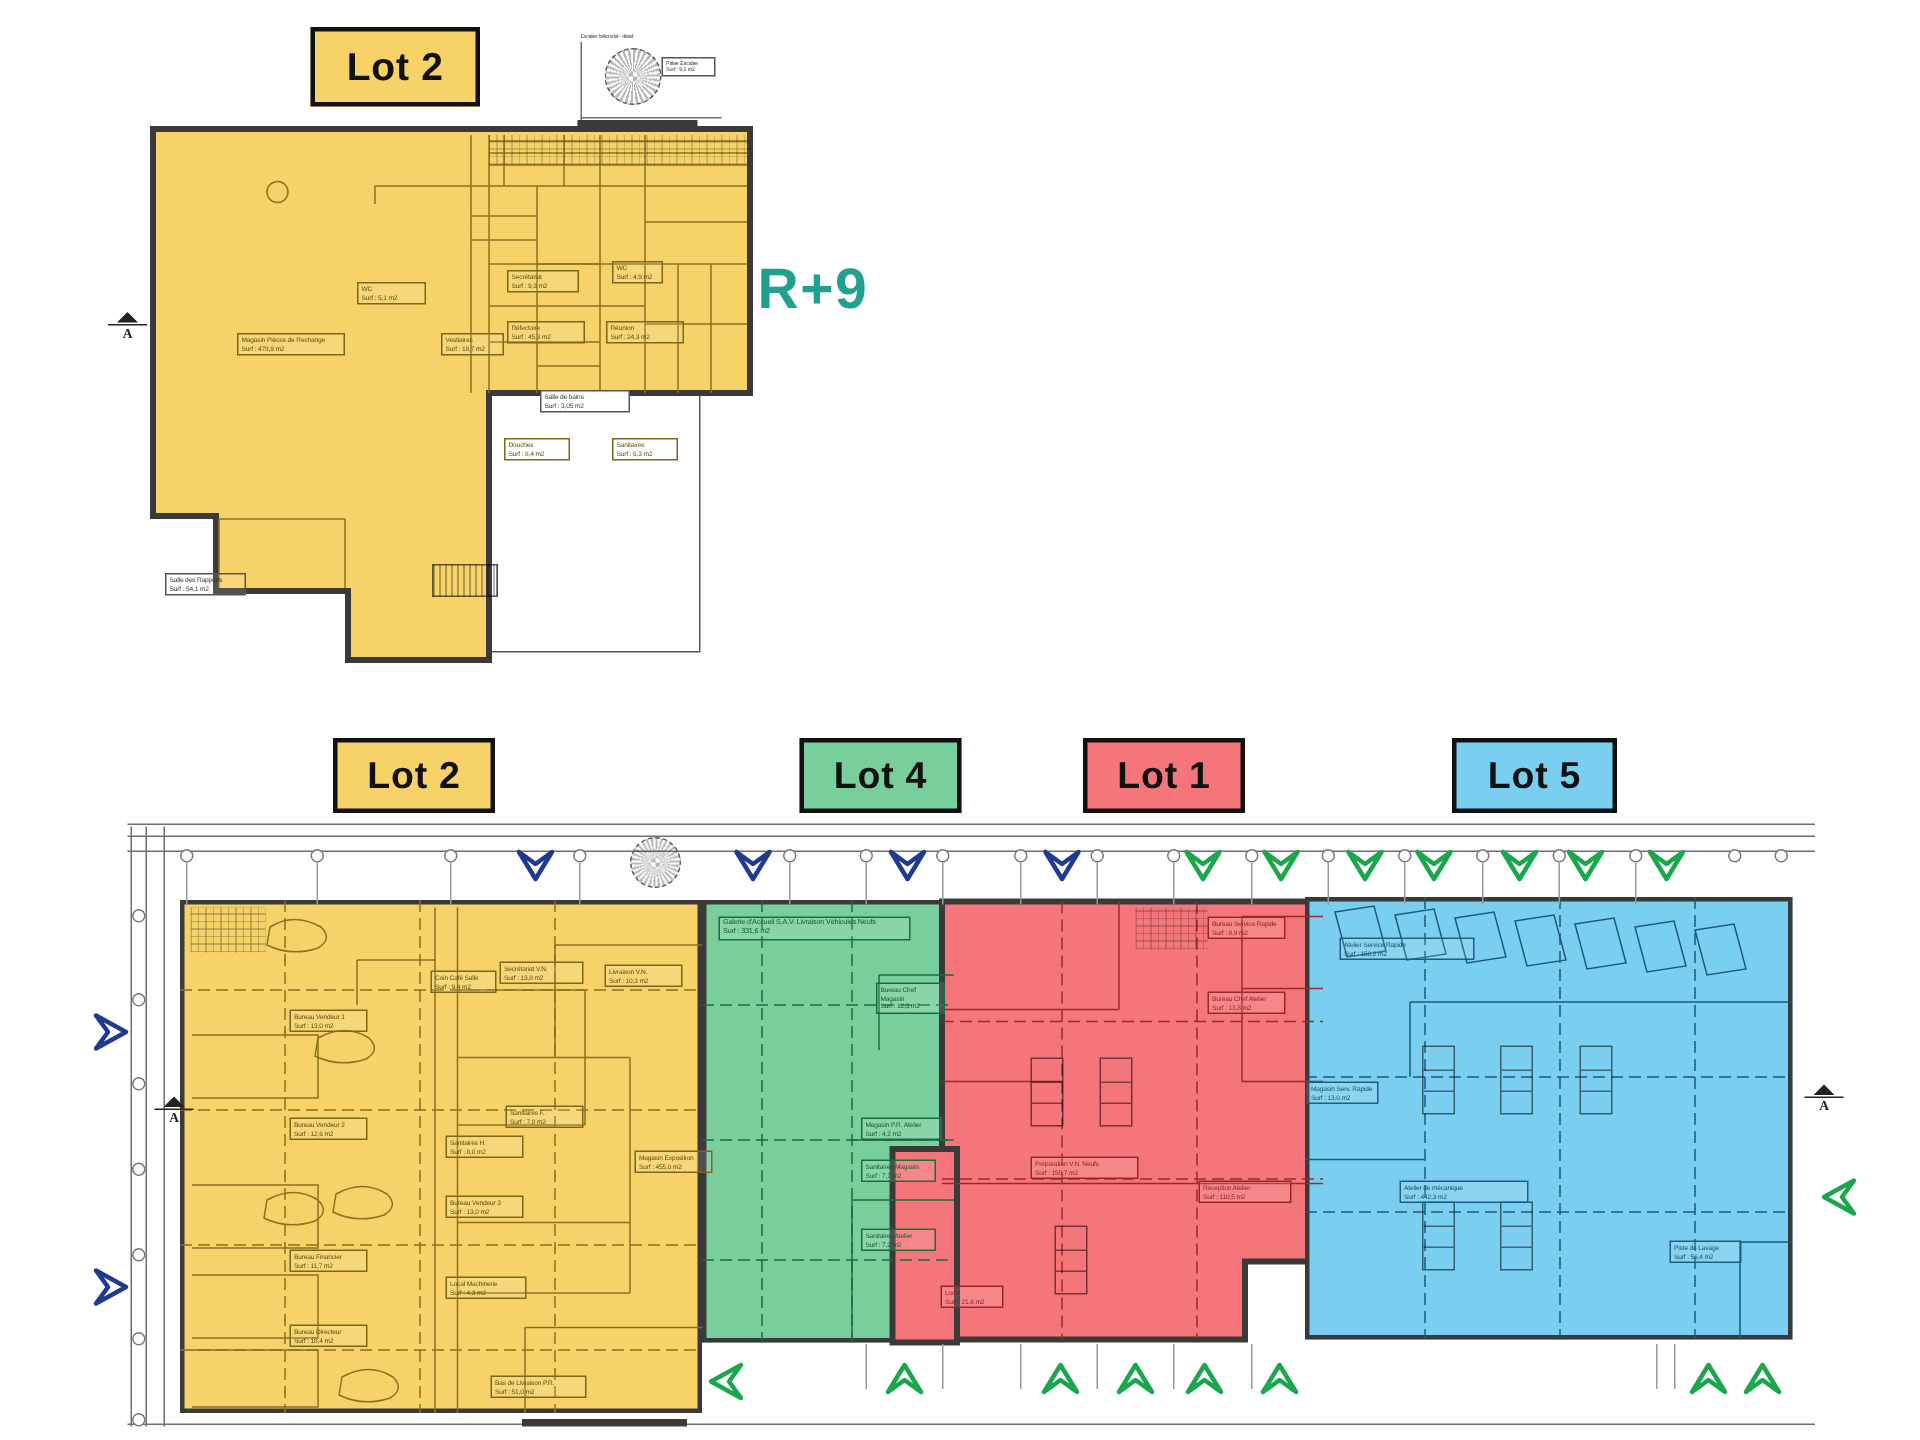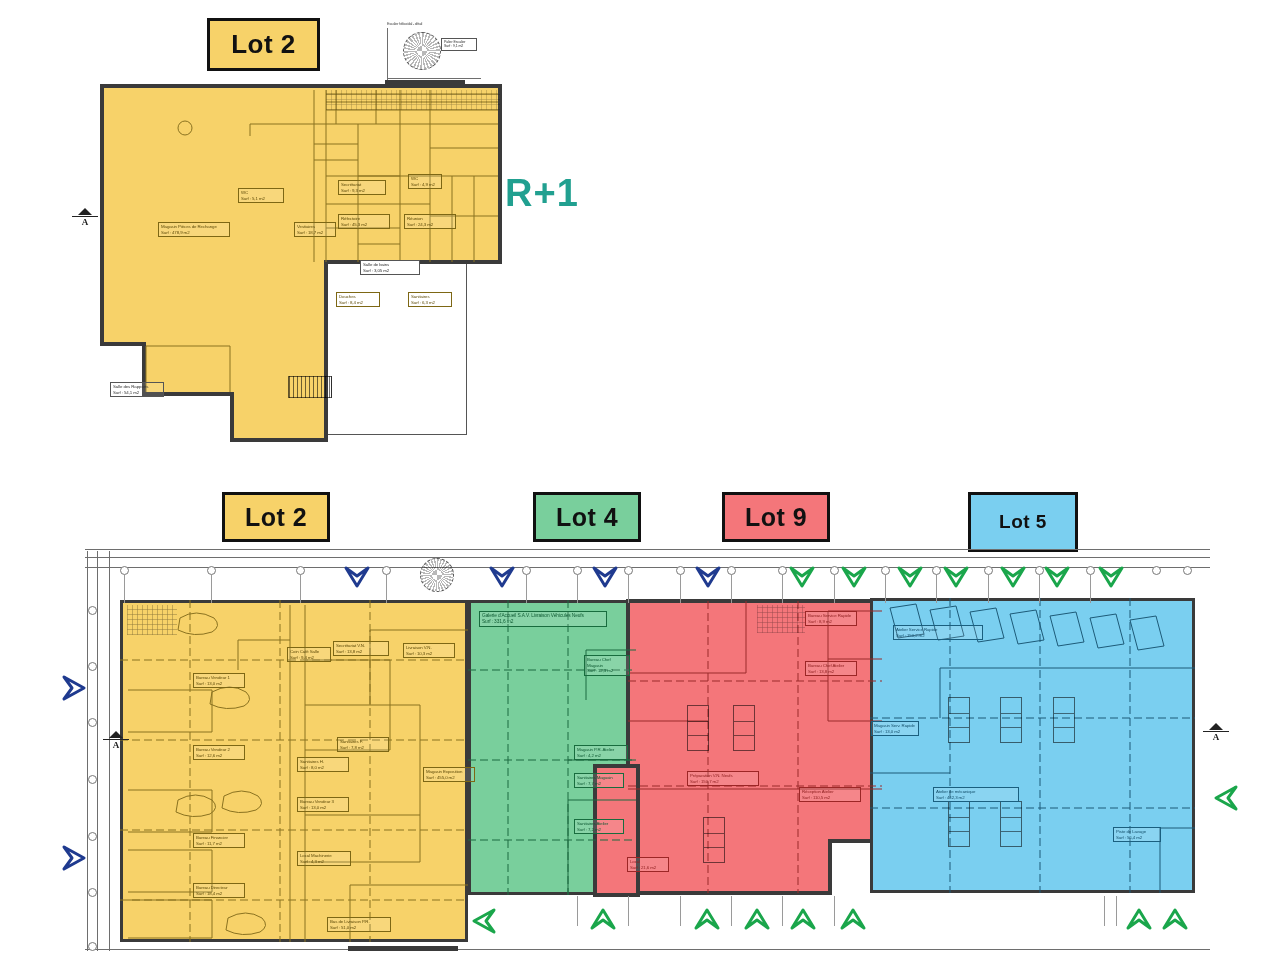--- a/index.html
+++ b/index.html
@@ -215,36 +215,36 @@
 
   <div class="abs" style="left:385px; top:22px; width:96px; height:60px;">
     <div class="title-strip" style="left:2px; top:0px;">Escalier hélicoïdal - détail</div>
     <div class="circ-detail" style="left:18px; top:10px; width:38px; height:38px;"></div>
     <div class="room-label k" style="left:56px; top:16px; width:36px; font-size:3.6px;"><span>Palier Escalier</span><br><span>Surf : 9,1 m2</span></div>
     <div class="cad-line grey" style="left:2px; top:6px; width:1px; height:52px;"></div>
     <div class="cad-line grey" style="left:2px; top:56px; width:94px; height:1px;"></div>
     <div class="wallband" style="left:0px; top:58px; width:80px; height:4px;"></div>
   </div>
 
-  <div class="rplus" style="left:505px; top:172px;">R+1</div>
+  <div class="rplus" style="left:505px; top:172px;">R+9</div>
 
   <div class="lot-badge" style="left:207px; top:18px; width:113px; height:53px; background:#f7d269; font-size:26px;">
     <span>Lot 2</span>
   </div>
 
   <div class="lot-badge" style="left:222px; top:492px; width:108px; height:50px; background:#f7d269; font-size:25px;">
     <span>Lot 2</span>
   </div>
   <div class="lot-badge" style="left:533px; top:492px; width:108px; height:50px; background:#79cf9c; font-size:25px;">
     <span>Lot 4</span>
   </div>
   <div class="lot-badge" style="left:722px; top:492px; width:108px; height:50px; background:#f4767a; font-size:25px;">
-    <span>Lot 9</span>
-  </div>
-  <div class="lot-badge" style="left:968px; top:492px; width:110px; height:60px; background:#7acff0; font-size:19px;">
+    <span>Lot 1</span>
+  </div>
+  <div class="lot-badge" style="left:968px; top:492px; width:110px; height:50px; background:#7acff0; font-size:25px;">
     <span>Lot 5</span>
   </div>
 
   <div class="plan" style="left:75px; top:545px; width:1135px; height:410px;">
 
     <div class="cad-line grey" style="left:10px; top:4px; width:1125px; height:1px;"></div>
     <div class="cad-line grey" style="left:10px; top:12px; width:1125px; height:1px;"></div>
     <div class="cad-line grey" style="left:10px; top:22px; width:1125px; height:1px;"></div>
 
     <div class="cad-line grey" style="left:12px; top:6px; width:1px; height:400px;"></div>

